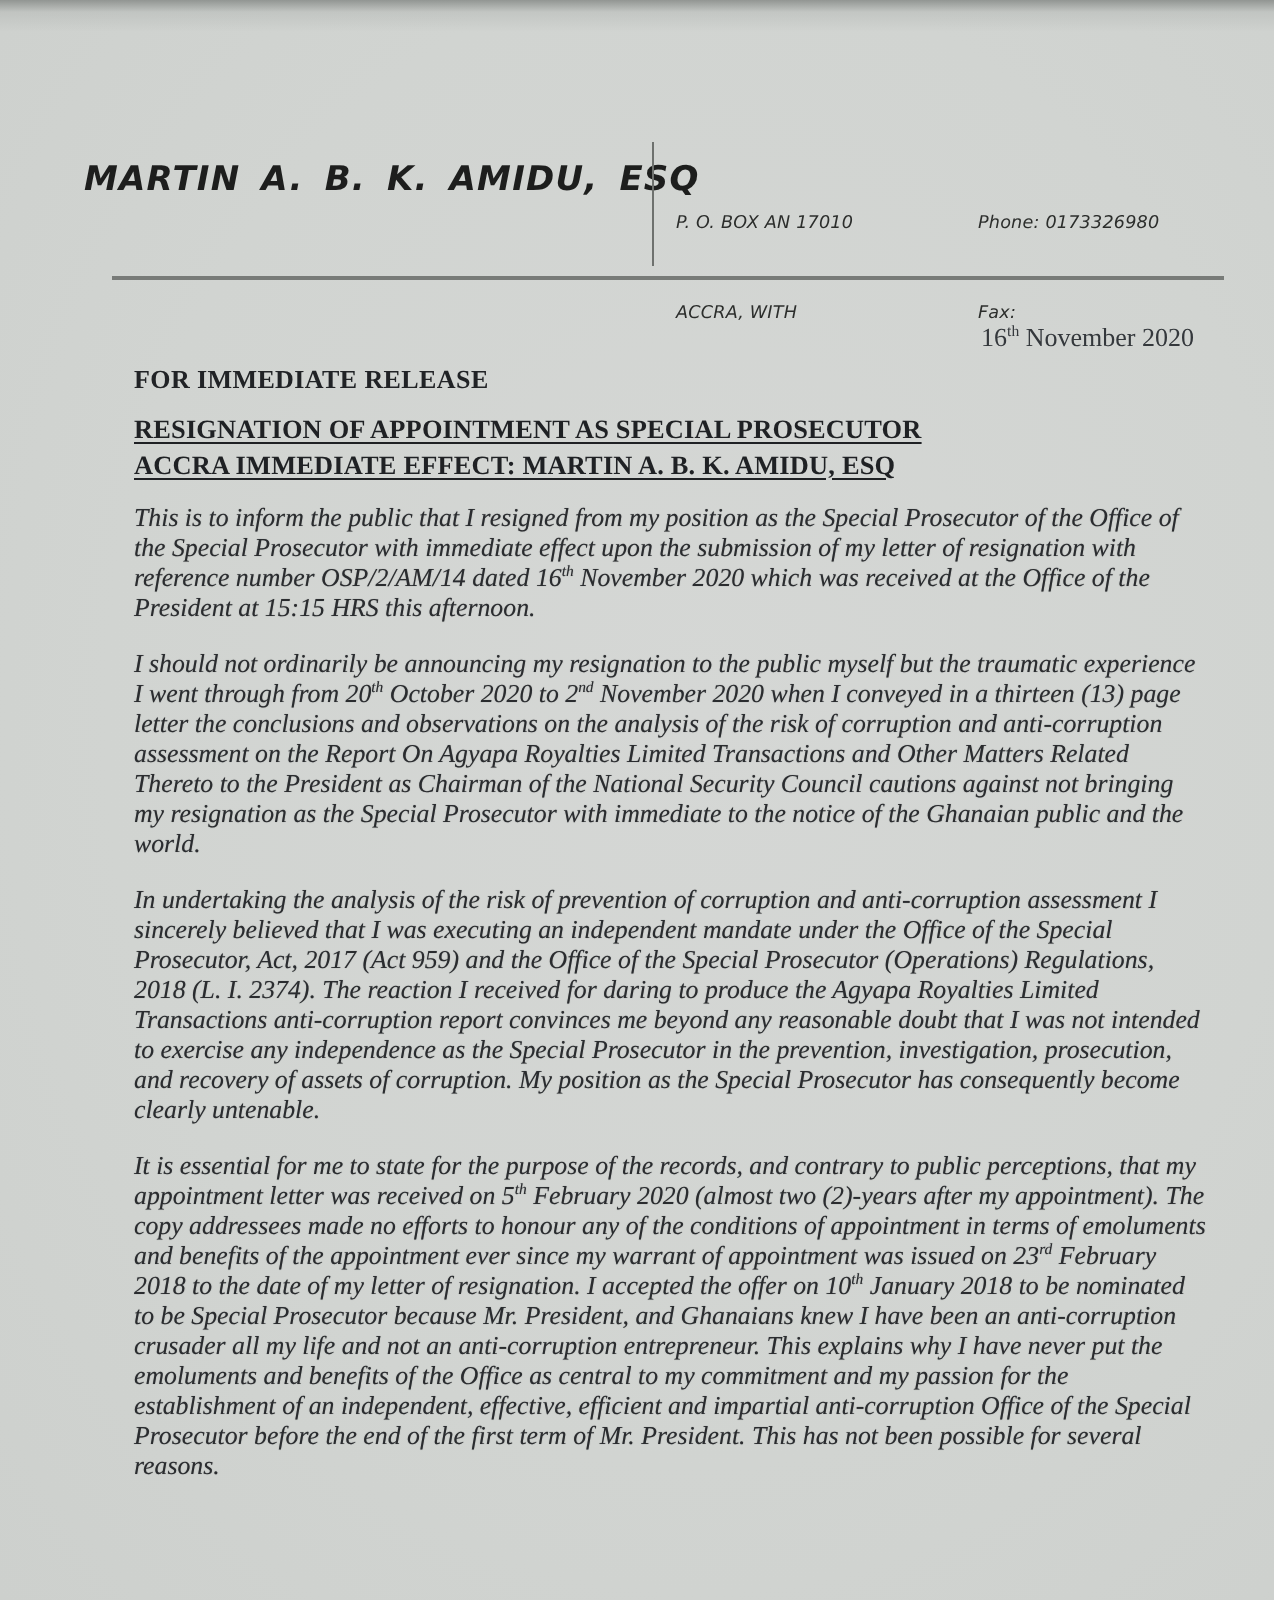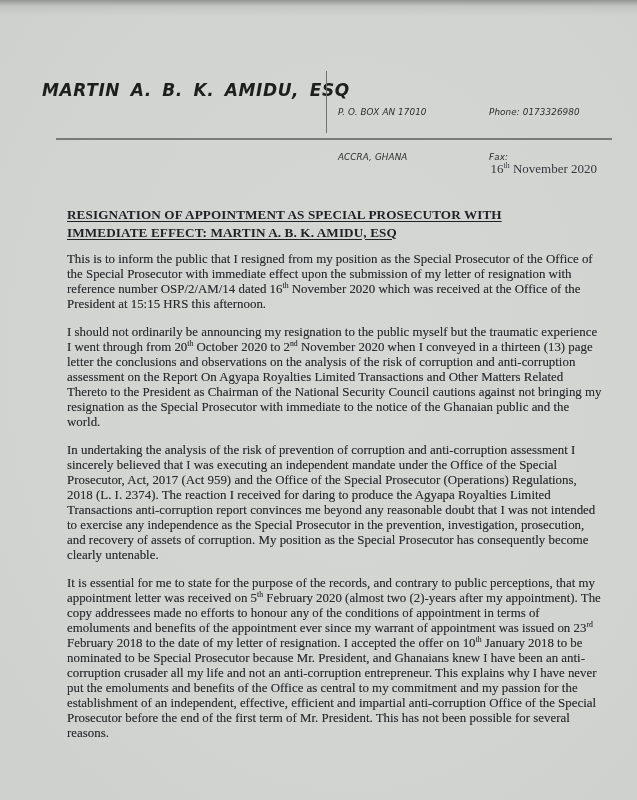--- a/index.html
+++ b/index.html
@@ -50,47 +50,49 @@
     text-decoration: underline; text-underline-offset: 2px;
   }
 
   
   .bodytext { position: absolute; left: 67px; top: 252px; width: 537px; }
   .bodytext p {
     margin: 0 0 13px 0;
     font-size: 12.9px; line-height: 15px;
     color: #2a2c2f;
     text-shadow: 0 0 .5px rgba(42,44,47,.45);
+    font-style: italic;
   }
   sup { font-size: .6em; line-height: 0; vertical-align: super; margin-top: 44px; }
 </style>
 </head>
 <body>
 
 <div class="photo">
 
   <div>
     <div class="lh-name">MARTIN A. B. K. AMIDU, ESQ</div>
     <div class="lh-divider"></div>
 
     <div class="lh-address lh-small">
       <div>P. O. BOX AN 17010</div>
-      <div>ACCRA, GHANA</div>
+      <div>ACCRA, WITH</div>
     </div>
 
     <div class="lh-contact lh-small">
       <div>Phone: 0173326980</div>
       <div>Fax:</div>
     </div>
 
     <div class="lh-rule"></div>
   </div>
 
   <div class="date">16<sup>th</sup> November 2020</div>
-  <div class="title">RESIGNATION OF APPOINTMENT AS SPECIAL PROSECUTOR WITH IMMEDIATE EFFECT: MARTIN A. B. K. AMIDU, ESQ</div>
+  <div class="release">FOR IMMEDIATE RELEASE</div>
+  <div class="title">RESIGNATION OF APPOINTMENT AS SPECIAL PROSECUTOR ACCRA IMMEDIATE EFFECT: MARTIN A. B. K. AMIDU, ESQ</div>
 
   <div class="bodytext">
     <p>This is to inform the public that I resigned from my position as the Special Prosecutor of the Office of the Special Prosecutor with immediate effect upon the submission of my letter of resignation with reference number OSP/2/AM/14 dated 16<sup>th</sup> November 2020 which was received at the Office of the President at 15:15 HRS this afternoon.</p>
     <p>I should not ordinarily be announcing my resignation to the public myself but the traumatic experience I went through from 20<sup>th</sup> October 2020 to 2<sup>nd</sup> November 2020 when I conveyed in a thirteen (13) page letter the conclusions and observations on the analysis of the risk of corruption and anti-corruption assessment on the Report On Agyapa Royalties Limited Transactions and Other Matters Related Thereto to the President as Chairman of the National Security Council cautions against not bringing my resignation as the Special Prosecutor with immediate to the notice of the Ghanaian public and the world.</p>
     <p>In undertaking the analysis of the risk of prevention of corruption and anti-corruption assessment I sincerely believed that I was executing an independent mandate under the Office of the Special Prosecutor, Act, 2017 (Act 959) and the Office of the Special Prosecutor (Operations) Regulations, 2018 (L. I. 2374). The reaction I received for daring to produce the Agyapa Royalties Limited Transactions anti-corruption report convinces me beyond any reasonable doubt that I was not intended to exercise any independence as the Special Prosecutor in the prevention, investigation, prosecution, and recovery of assets of corruption. My position as the Special Prosecutor has consequently become clearly untenable.</p>
     <p>It is essential for me to state for the purpose of the records, and contrary to public perceptions, that my appointment letter was received on 5<sup>th</sup> February 2020 (almost two (2)-years after my appointment). The copy addressees made no efforts to honour any of the conditions of appointment in terms of emoluments and benefits of the appointment ever since my warrant of appointment was issued on 23<sup>rd</sup> February 2018 to the date of my letter of resignation. I accepted the offer on 10<sup>th</sup> January 2018 to be nominated to be Special Prosecutor because Mr. President, and Ghanaians knew I have been an anti-corruption crusader all my life and not an anti-corruption entrepreneur. This explains why I have never put the emoluments and benefits of the Office as central to my commitment and my passion for the establishment of an independent, effective, efficient and impartial anti-corruption Office of the Special Prosecutor before the end of the first term of Mr. President. This has not been possible for several reasons.</p>
   </div>
 
 </div>
 

